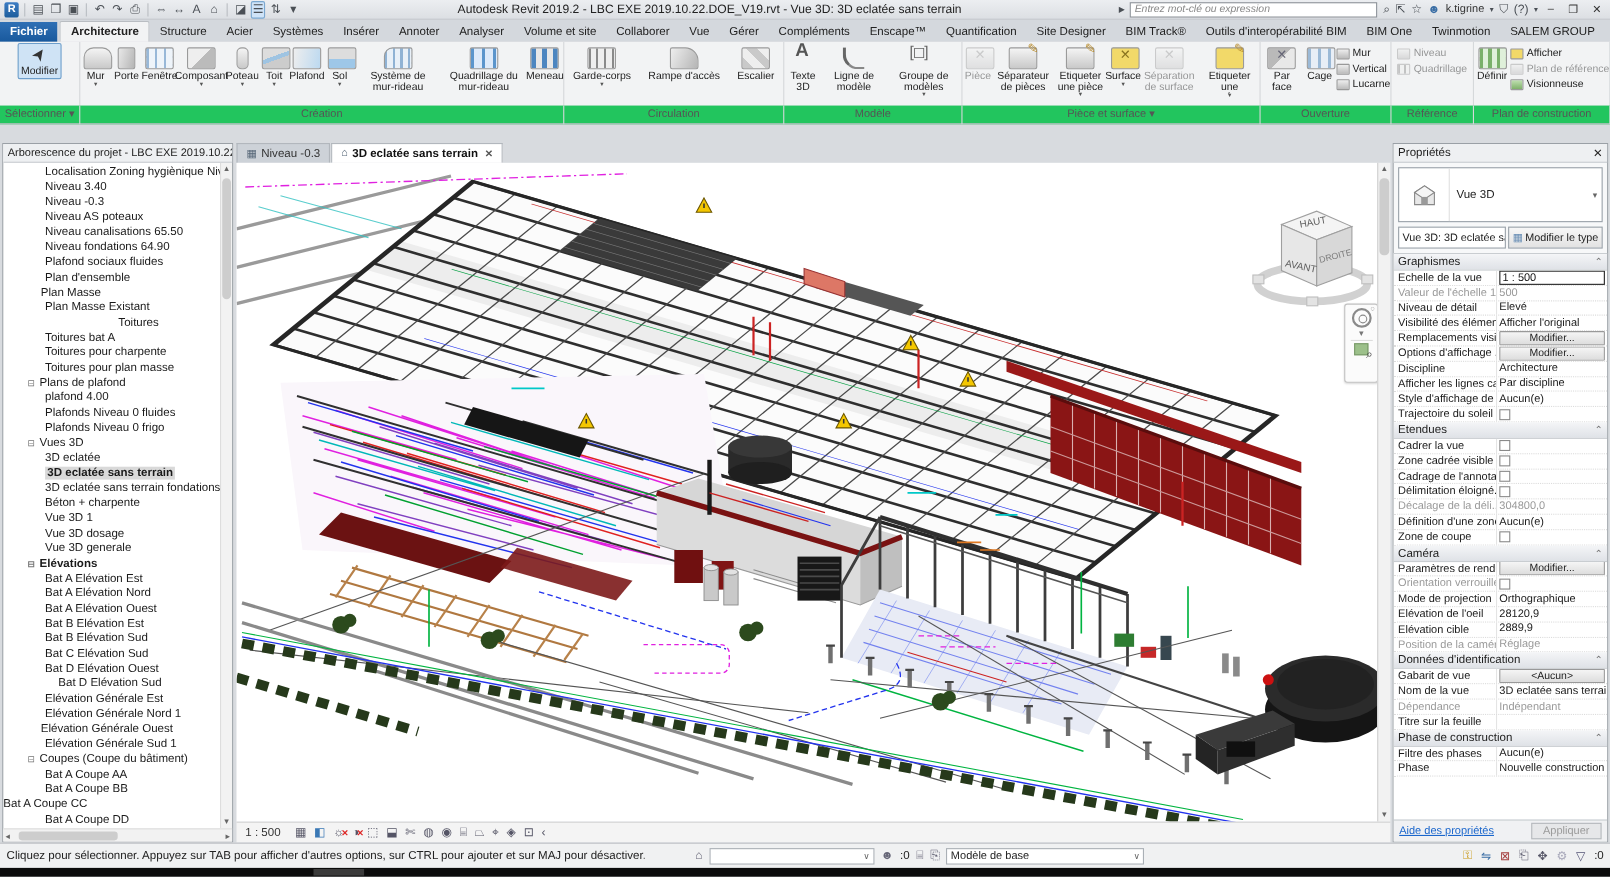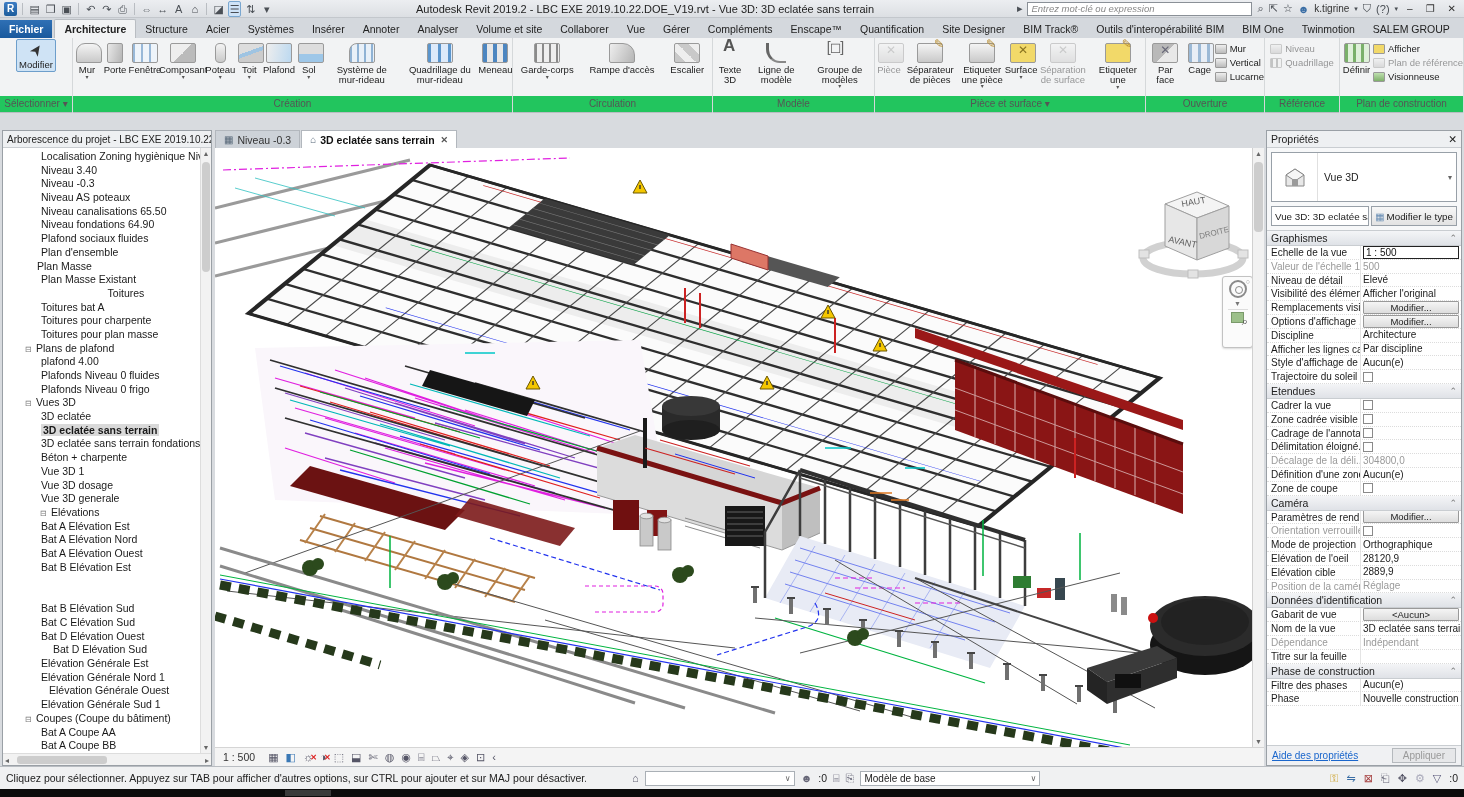--- a/index.html
+++ b/index.html
@@ -421,32 +421,32 @@
       <div class="trow" style="padding-left: 38px;"><span class="lab">Plafonds Niveau 0 fluides</span></div>
       <div class="trow" style="padding-left: 38px;"><span class="lab">Plafonds Niveau 0 frigo</span></div>
       <div class="trow grp" style="padding-left: 22px;"><span class="exp">⊟</span><span class="lab">Vues 3D</span></div>
       <div class="trow" style="padding-left: 38px;"><span class="lab">3D eclatée</span></div>
       <div class="trow sel" style="padding-left: 38px;"><span class="lab">3D eclatée sans terrain</span></div>
       <div class="trow" style="padding-left: 38px;"><span class="lab">3D eclatée sans terrain fondations</span></div>
       <div class="trow" style="padding-left: 38px;"><span class="lab">Béton + charpente</span></div>
       <div class="trow" style="padding-left: 38px;"><span class="lab">Vue 3D 1</span></div>
       <div class="trow" style="padding-left: 38px;"><span class="lab">Vue 3D dosage</span></div>
       <div class="trow" style="padding-left: 38px;"><span class="lab">Vue 3D generale</span></div>
-      <div class="trow grp" style="padding-left: 37px;"><span class="exp">⊟</span><span class="lab">Elévations</span></div>
+      <div class="trow grp" style="padding-left: 22px; font-weight: bold;"><span class="exp">⊟</span><span class="lab">Elévations</span></div>
       <div class="trow" style="padding-left: 38px;"><span class="lab">Bat A Elévation Est</span></div>
       <div class="trow" style="padding-left: 38px;"><span class="lab">Bat A Elévation Nord</span></div>
       <div class="trow" style="padding-left: 38px;"><span class="lab">Bat A Elévation Ouest</span></div>
       <div class="trow" style="padding-left: 38px;"><span class="lab">Bat B Elévation Est</span></div>
-      <div class="trow" style="padding-left: 38px; margin-top: 28px;"><span class="lab">Bat B Elévation Sud</span></div>
+      <div class="trow" style="padding-left: 38px;"><span class="lab">Bat B Elévation Sud</span></div>
       <div class="trow" style="padding-left: 38px;"><span class="lab">Bat C Elévation Sud</span></div>
       <div class="trow" style="padding-left: 38px;"><span class="lab">Bat D Elévation Ouest</span></div>
       <div class="trow" style="padding-left: 50px;"><span class="lab">Bat D Elévation Sud</span></div>
       <div class="trow" style="padding-left: 38px;"><span class="lab">Elévation Générale Est</span></div>
       <div class="trow" style="padding-left: 38px;"><span class="lab">Elévation Générale Nord 1</span></div>
-      <div class="trow" style="padding-left: 46px;"><span class="lab">Elévation Générale Ouest</span></div>
+      <div class="trow" style="padding-left: 34px;"><span class="lab">Elévation Générale Ouest</span></div>
       <div class="trow" style="padding-left: 38px;"><span class="lab">Elévation Générale Sud 1</span></div>
       <div class="trow grp" style="padding-left: 22px;"><span class="exp">⊟</span><span class="lab">Coupes (Coupe du bâtiment)</span></div>
       <div class="trow" style="padding-left: 38px;"><span class="lab">Bat A Coupe AA</span></div>
       <div class="trow" style="padding-left: 38px;"><span class="lab">Bat A Coupe BB</span></div>
       <div class="trow" style=""><span class="lab">Bat A Coupe CC</span></div>
       <div class="trow" style="padding-left: 38px;"><span class="lab">Bat A Coupe DD</span></div>
       <div class="trow" style="padding-left: 38px;"><span class="lab">Bat A Coupe EE</span></div>
       <div id="bvscroll">
       <span class="sarrow" style="top:2px">▲</span>
       <div class="thumb"></div>

